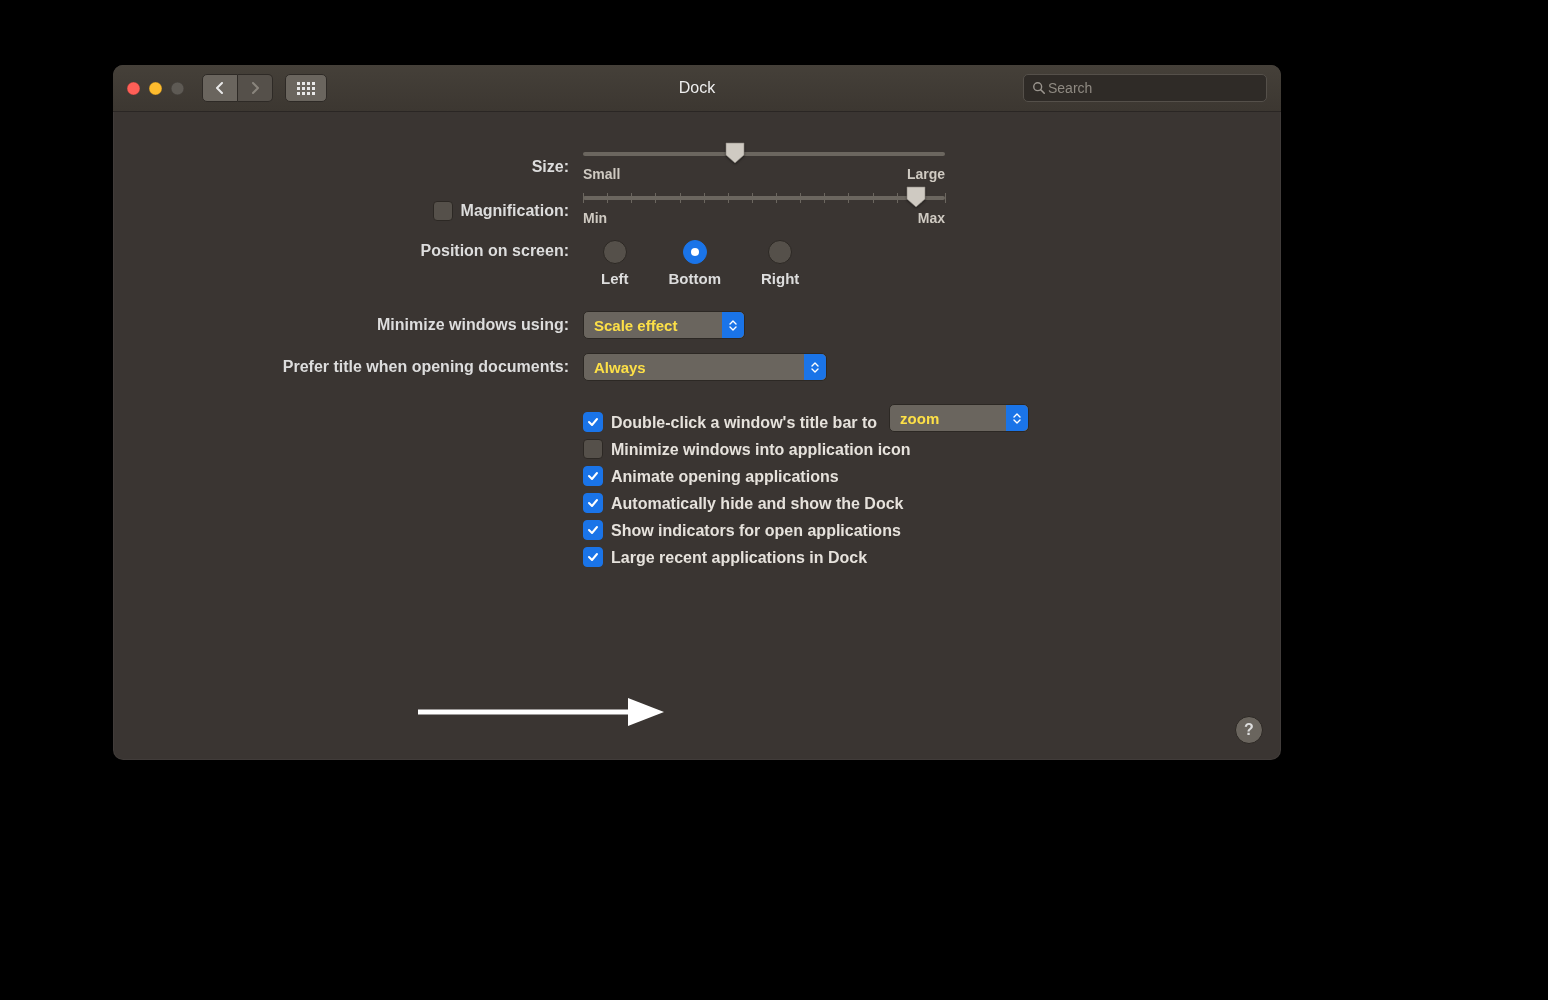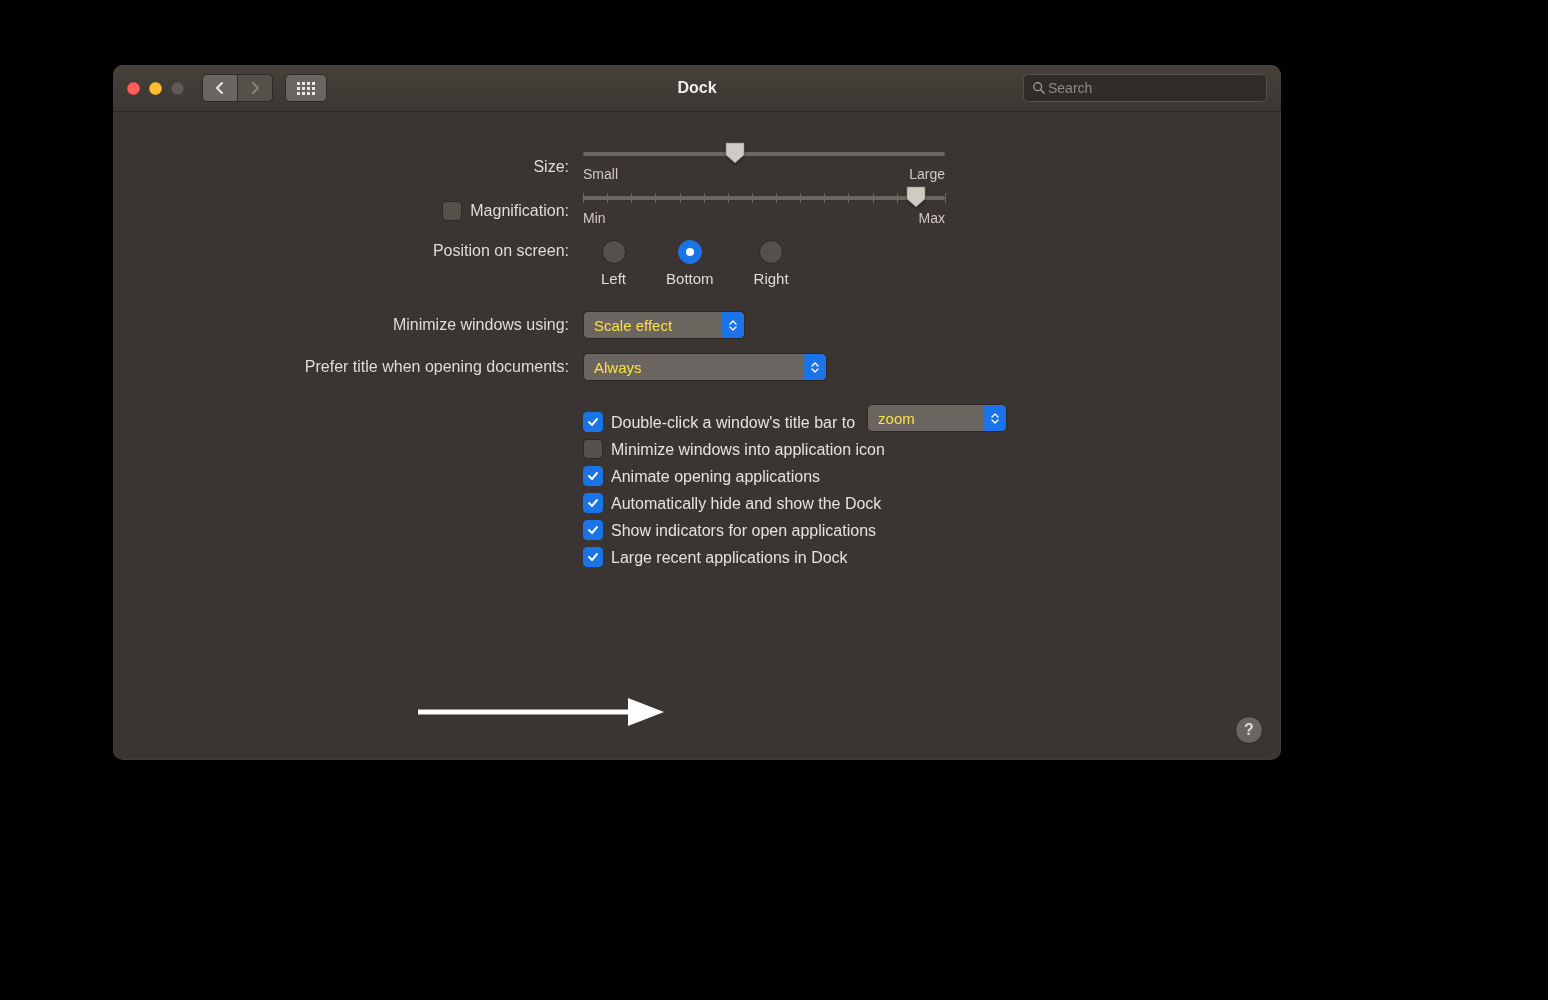--- a/index.html
+++ b/index.html
@@ -11,26 +11,26 @@
   .tl.yellow{background:#febc2e;box-shadow:inset 0 0 0 .5px rgba(0,0,0,.25);}
   .tl.green{background:#5e5a54;box-shadow:inset 0 0 0 .5px rgba(0,0,0,.25);}
   .navgroup{display:flex;margin-left:18px;}
   .navbtn{width:34px;height:26px;background:#6a655e;display:flex;align-items:center;justify-content:center;border:1px solid #2e2a26;}
   .navbtn.left{border-top-left-radius:5px;border-bottom-left-radius:5px;}
   .navbtn.right{border-top-right-radius:5px;border-bottom-right-radius:5px;border-left:none;background:#55504a;}
   .navbtn svg{width:10px;height:12px;}
   .gridbtn{width:40px;height:26px;background:#6a655e;border:1px solid #2e2a26;border-radius:5px;margin-left:12px;display:flex;align-items:center;justify-content:center;}
   .gridicon{display:grid;grid-template-columns:repeat(4,3px);grid-template-rows:repeat(3,3px);gap:2px;}
   .gridicon span{background:#e8e8e8;width:3px;height:3px;}
-  .title{position:absolute;left:0;right:0;text-align:center;font-size:16px;font-weight:700;pointer-events:none;color:#eee;}
+  .title{position:absolute;left:0;right:0;text-align:center;font-size:16px;font-weight:400;pointer-events:none;color:#eee;}
   .search{margin-left:auto;width:226px;height:26px;background:#2f2b27;border:1px solid #55504a;border-radius:5px;display:flex;align-items:center;padding:0 8px;}
   .search svg{width:14px;height:14px;fill:#9a958e;}
   .search input{flex:1;background:transparent;border:none;outline:none;color:#cfcac2;font-size:14px;}
   .search input::placeholder{color:#8f8a82;}
-  .body{padding:40px 80px 30px 80px;font-size:16px;}
+  .body{padding:40px 80px 30px 80px;font-size:16px;font-weight:bold;}
   .row{display:flex;align-items:center;margin-bottom:14px;}
   .lbl{width:376px;text-align:right;padding-right:14px;color:#ddd;}
   .ctrl{flex:1;display:flex;align-items:center;}
   
   .slider{position:relative;width:362px;}
   .track{height:4px;background:#6b665f;border-radius:2px;position:relative;}
   .ticks{position:absolute;left:0;right:0;top:-3px;height:10px;}
   .tick{position:absolute;width:1px;height:10px;background:#6b665f;}
   .thumb{position:absolute;top:-10px;width:20px;height:22px;transform:translateX(-50%);}
   .thumb svg{width:20px;height:22px;filter:drop-shadow(0 1px 1px rgba(0,0,0,.5));}

